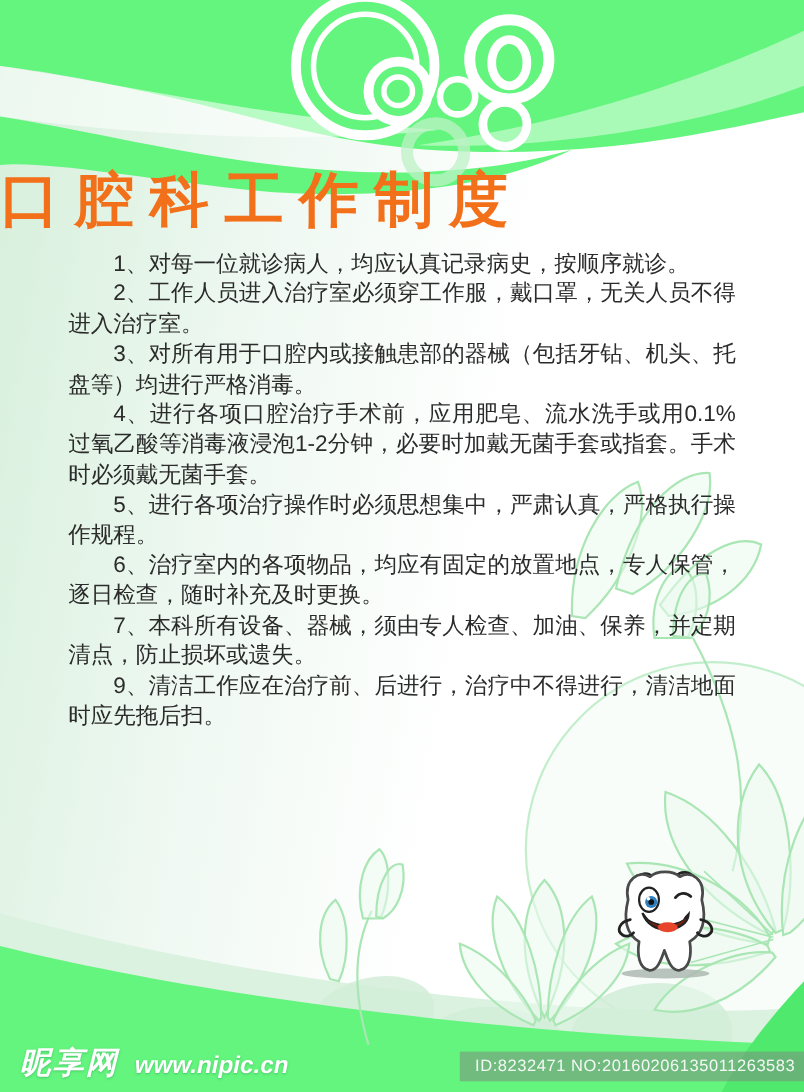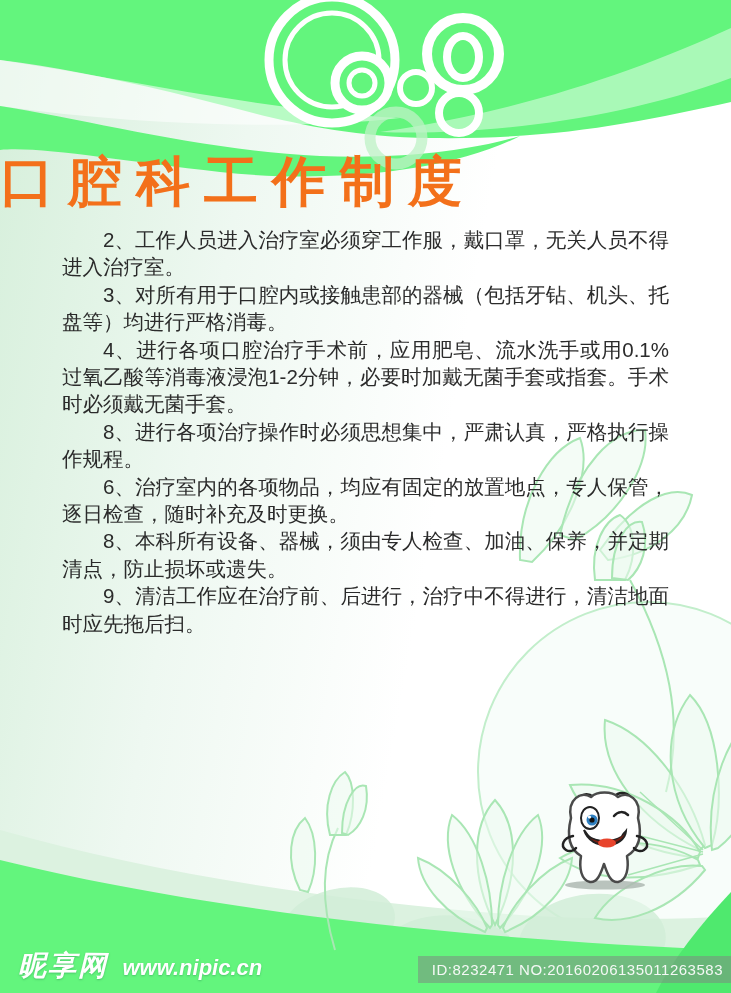--- a/index.html
+++ b/index.html
@@ -140,26 +140,27 @@
     <path d="M58,30 C62,25 68,25 72,29" stroke="#222" stroke-width="2.5" fill="none" stroke-linecap="round"></path>
     <path d="M28,44 C35,57 59,59 70,45 C69,62 35,66 28,44 Z" fill="#7a1f12" stroke="#222" stroke-width="2"></path>
     <path d="M31,45 C38,53 58,54 67,46 L65,50 C56,56 39,55 33,49 Z" fill="#ffffff"></path>
     <ellipse cx="51" cy="57" rx="9" ry="4.5" fill="#e8442c"></ellipse>
     <path d="M17,50 C7,52 4,60 10,64 C13,66 18,65 20,62 M81,50 C91,52 94,60 88,64 C85,66 80,65 78,62" stroke="#222" stroke-width="2.5" fill="none" stroke-linecap="round"></path>
   </svg>
 
   <div class="page-title">口腔科工作制度</div>
 
   <div class="rules">
+    <p>1、对每一位就诊病人，均应认真记录病史，按顺序就诊。</p>
     <p>2、工作人员进入治疗室必须穿工作服，戴口罩，无关人员不得进入治疗室。</p>
     <p>3、对所有用于口腔内或接触患部的器械（包括牙钻、机头、托盘等）均进行严格消毒。</p>
     <p>4、进行各项口腔治疗手术前，应用肥皂、流水洗手或用0.1%过氧乙酸等消毒液浸泡1-2分钟，必要时加戴无菌手套或指套。手术时必须戴无菌手套。</p>
-    <p>8、进行各项治疗操作时必须思想集中，严肃认真，严格执行操作规程。</p>
+    <p>5、进行各项治疗操作时必须思想集中，严肃认真，严格执行操作规程。</p>
     <p>6、治疗室内的各项物品，均应有固定的放置地点，专人保管，逐日检查，随时补充及时更换。</p>
-    <p>8、本科所有设备、器械，须由专人检查、加油、保养，并定期清点，防止损坏或遗失。</p>
+    <p>7、本科所有设备、器械，须由专人检查、加油、保养，并定期清点，防止损坏或遗失。</p>
     <p>9、清洁工作应在治疗前、后进行，治疗中不得进行，清洁地面时应先拖后扫。</p>
   </div>
 
   <div class="footer-bar">
     <div class="site-mark">
       <span class="site-name">昵享网</span>
       <span class="site-url">www.nipic.cn</span>
     </div>
     <div class="id-box">ID:8232471 NO:20160206135011263583</div>
   </div>

